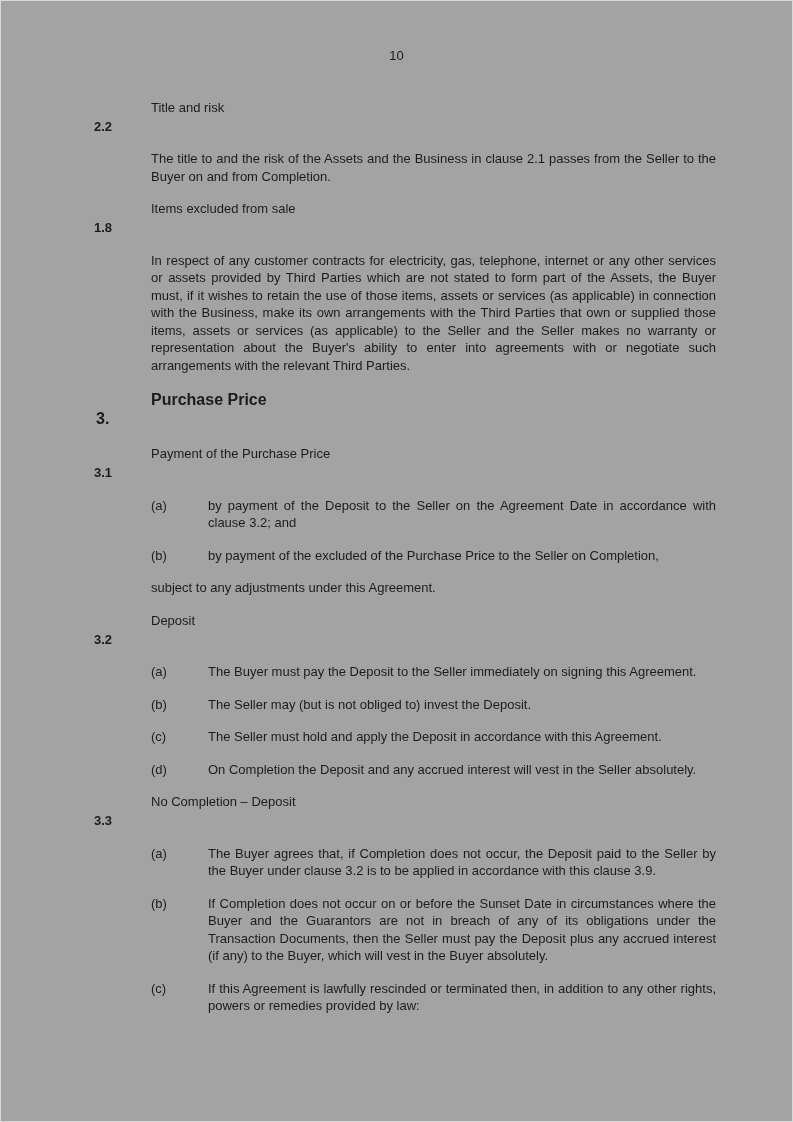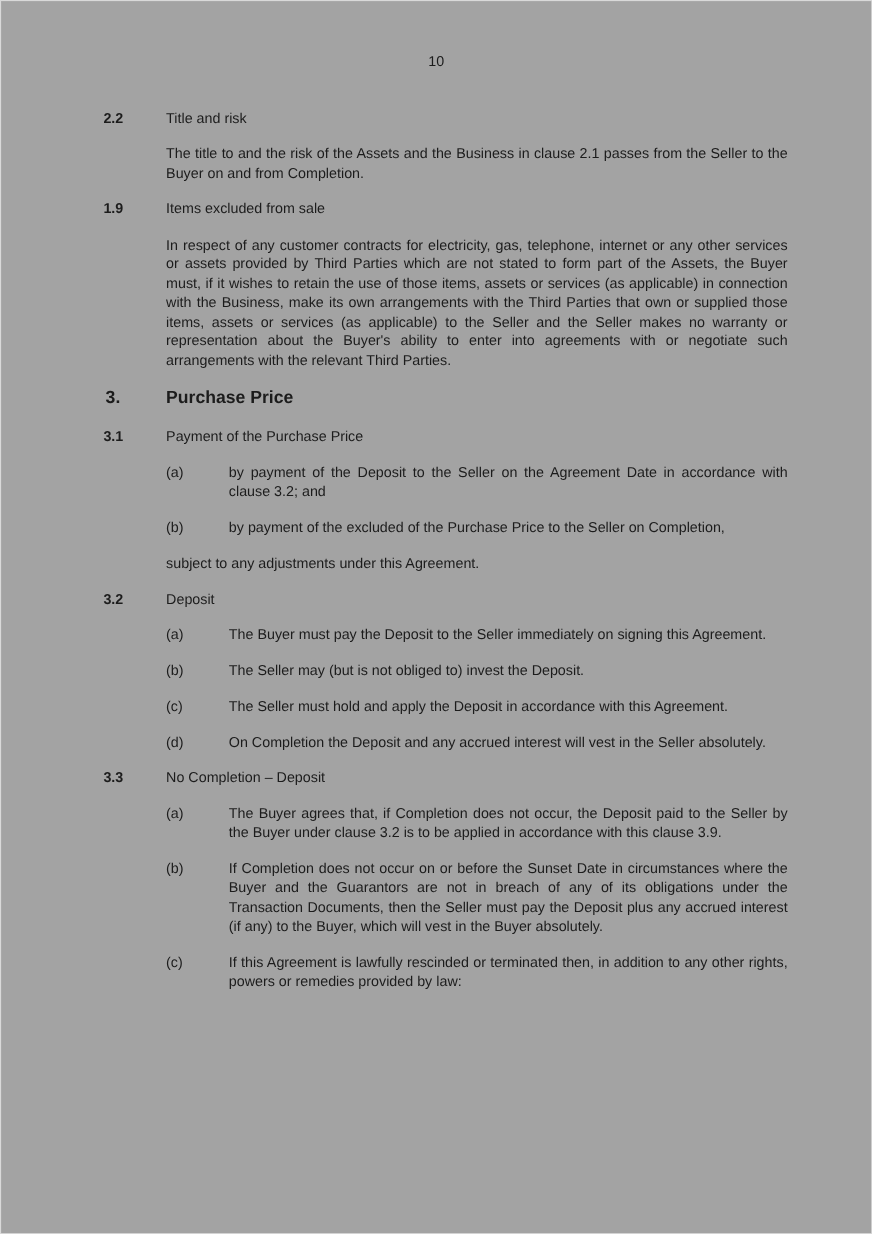--- a/index.html
+++ b/index.html
@@ -27,20 +27,21 @@
     margin-right: -76px;
     margin-bottom: 34px;
   }
   .row {
     display: flex;
     margin-bottom: 15px;
   }
   .row .num {
     flex: 0 0 57px;
     font-weight: bold;
+    margin-top: 19px;
   }
   .head-sub .title {
     font-weight: normal;
   }
   .head-main {
     font-size: 16px;
     line-height: 21px;
     margin-bottom: 16px;
   }
   .head-main .num,
@@ -72,21 +73,21 @@
 
 <div class="page">
   <div class="page-number">10</div>
   <div id="doc-body">
       <div class="row head-sub">
         <span class="num">2.2</span>
         <span class="title">Title and risk</span>
       </div>
       <p class="para">The title to and the risk of the Assets and the Business in clause 2.1 passes from the Seller to the Buyer on and from Completion.</p>
       <div class="row head-sub">
-        <span class="num">1.9</span>
+        <span class="num">1.8</span>
         <span class="title">Items excluded from sale</span>
       </div>
       <p class="para">In respect of any customer contracts for electricity, gas, telephone, internet or any other services or assets provided by Third Parties which are not stated to form part of the Assets, the Buyer must, if it wishes to retain the use of those items, assets or services (as applicable) in connection with the Business, make its own arrangements with the Third Parties that own or supplied those items, assets or services (as applicable) to the Seller and the Seller makes no warranty or representation about the Buyer's ability to enter into agreements with or negotiate such arrangements with the relevant Third Parties.</p>
       <div class="row head-main">
         <span class="num">3.</span>
         <span class="title">Purchase Price</span>
       </div>
       <div class="row head-sub">
         <span class="num">3.1</span>
         <span class="title">Payment of the Purchase Price</span>

